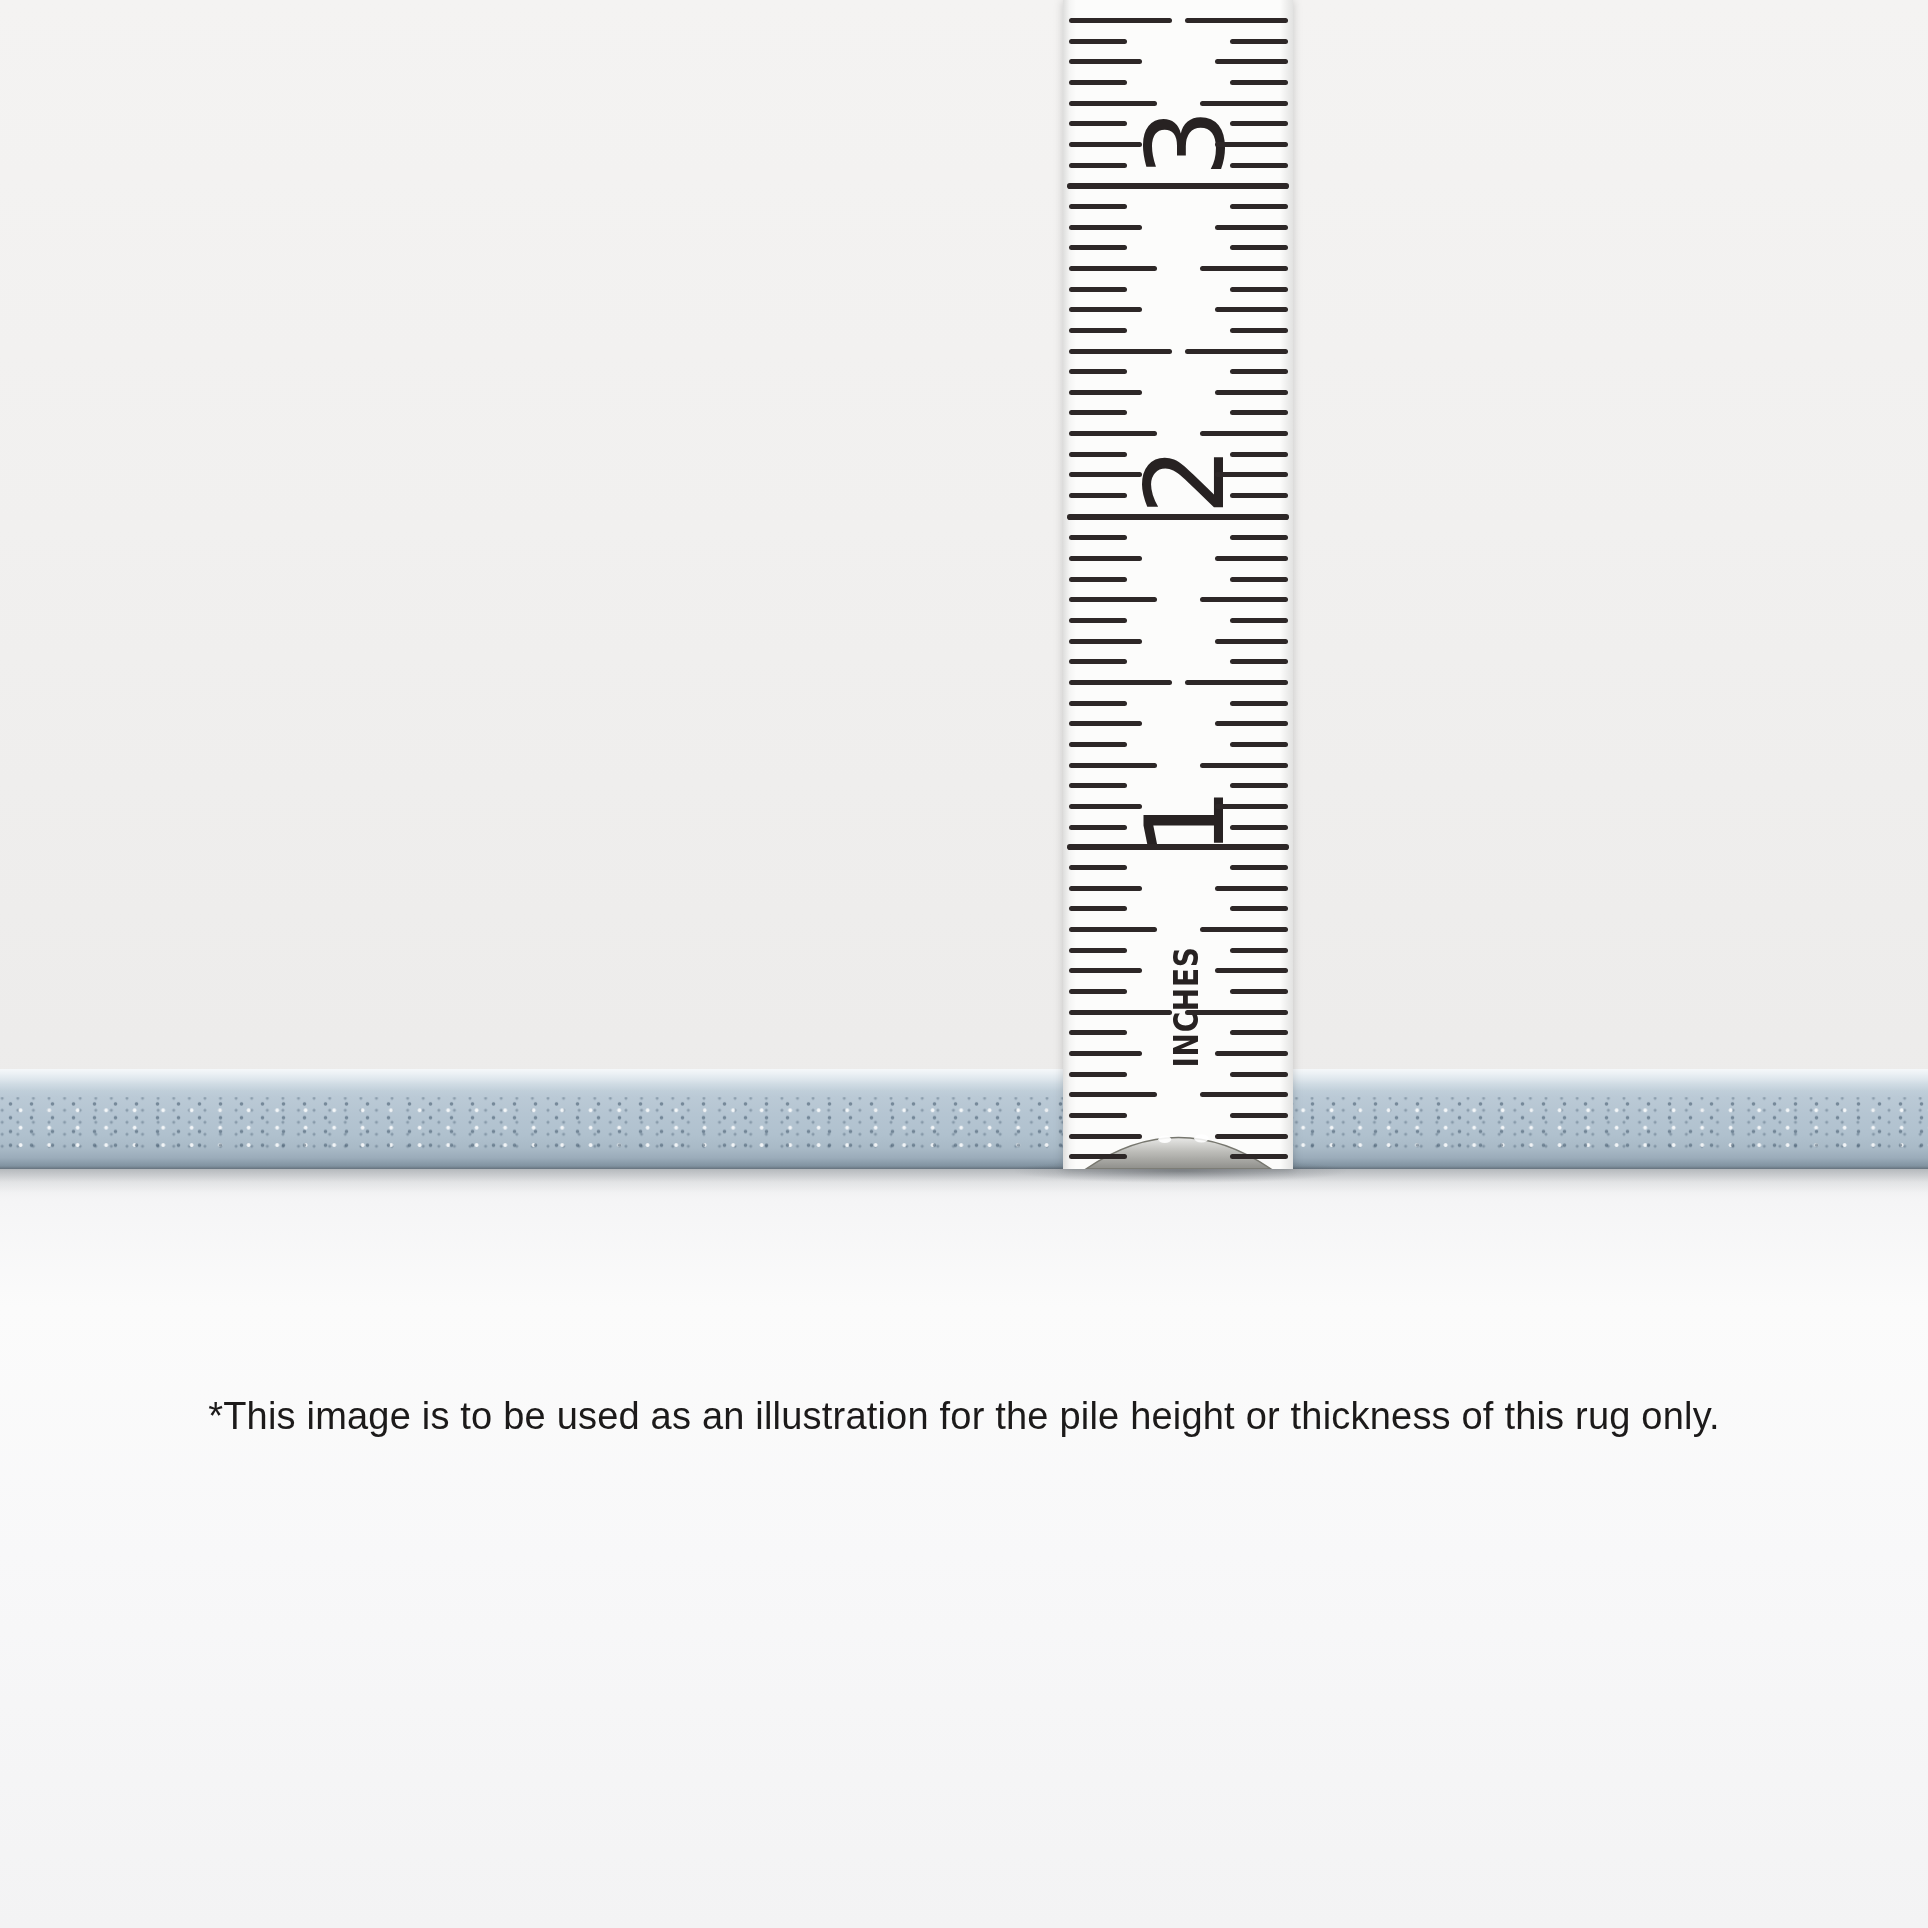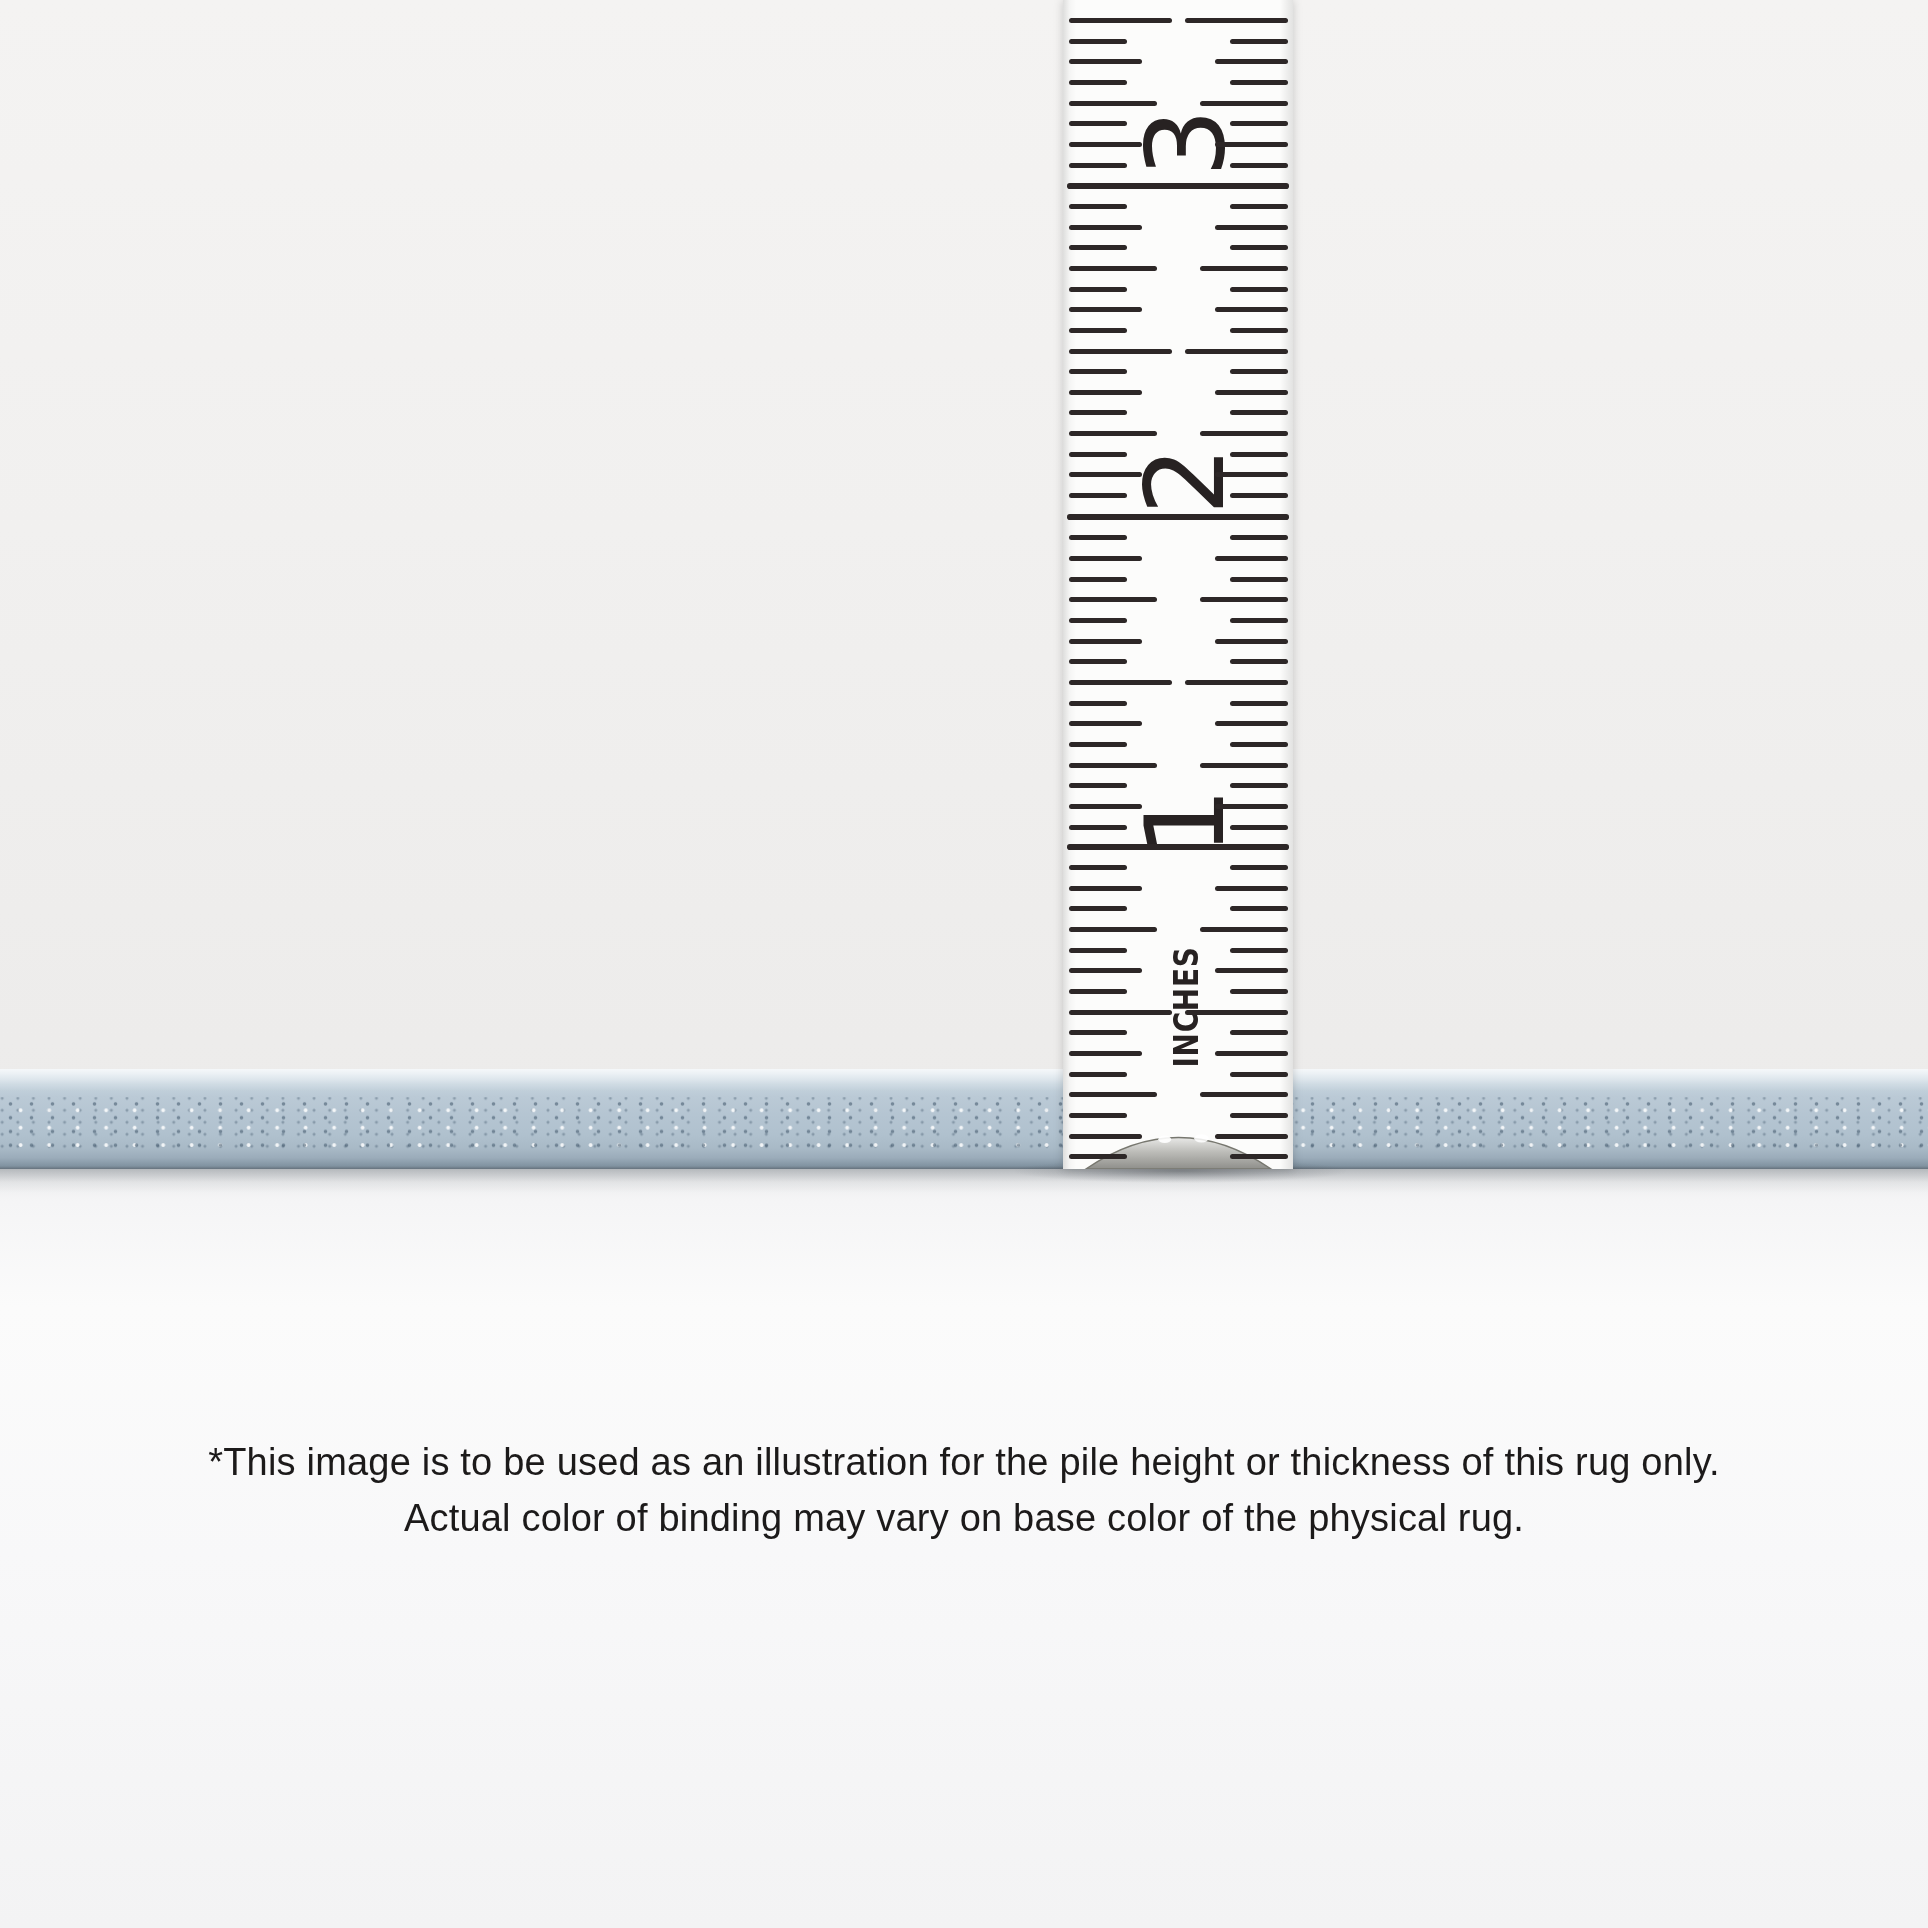--- a/index.html
+++ b/index.html
@@ -89,21 +89,20 @@
   }
   .metal-cap{
     position:absolute;left:21px;bottom:0;width:189px;height:39px;
   }
   
   .caption{
     position:absolute;left:0;top:1388px;width:100%;
     text-align:center;color:#1c1a1a;
     font-size:38px;line-height:56px;font-weight:400;
     letter-spacing:0.2px;
-    margin-top:46px;
   }
 </style>
 </head>
 <body>
 
 <div class="stage">
 
   <div class="wall"></div>
 
   <div class="rug">
@@ -239,17 +238,16 @@
       <div class="tick left" style="top: 1113px; width: 58px;"></div>
       <div class="tick right" style="top: 1113px; width: 58px;"></div>
       <div class="tick left" style="top: 1134px; width: 73px;"></div>
       <div class="tick right" style="top: 1134px; width: 73px;"></div>
       <div class="tick left" style="top: 1154px; width: 58px;"></div>
       <div class="tick right" style="top: 1154px; width: 58px;"></div>
     </div>
 
   <div class="caption">
     <div>*This image is to be used as an illustration for the pile height or thickness of this rug only.</div>
-    <div>Actual color of binding may vary on base color of the physical rug.</div>
   </div>
 
 </div>
 
 
 </body></html>

